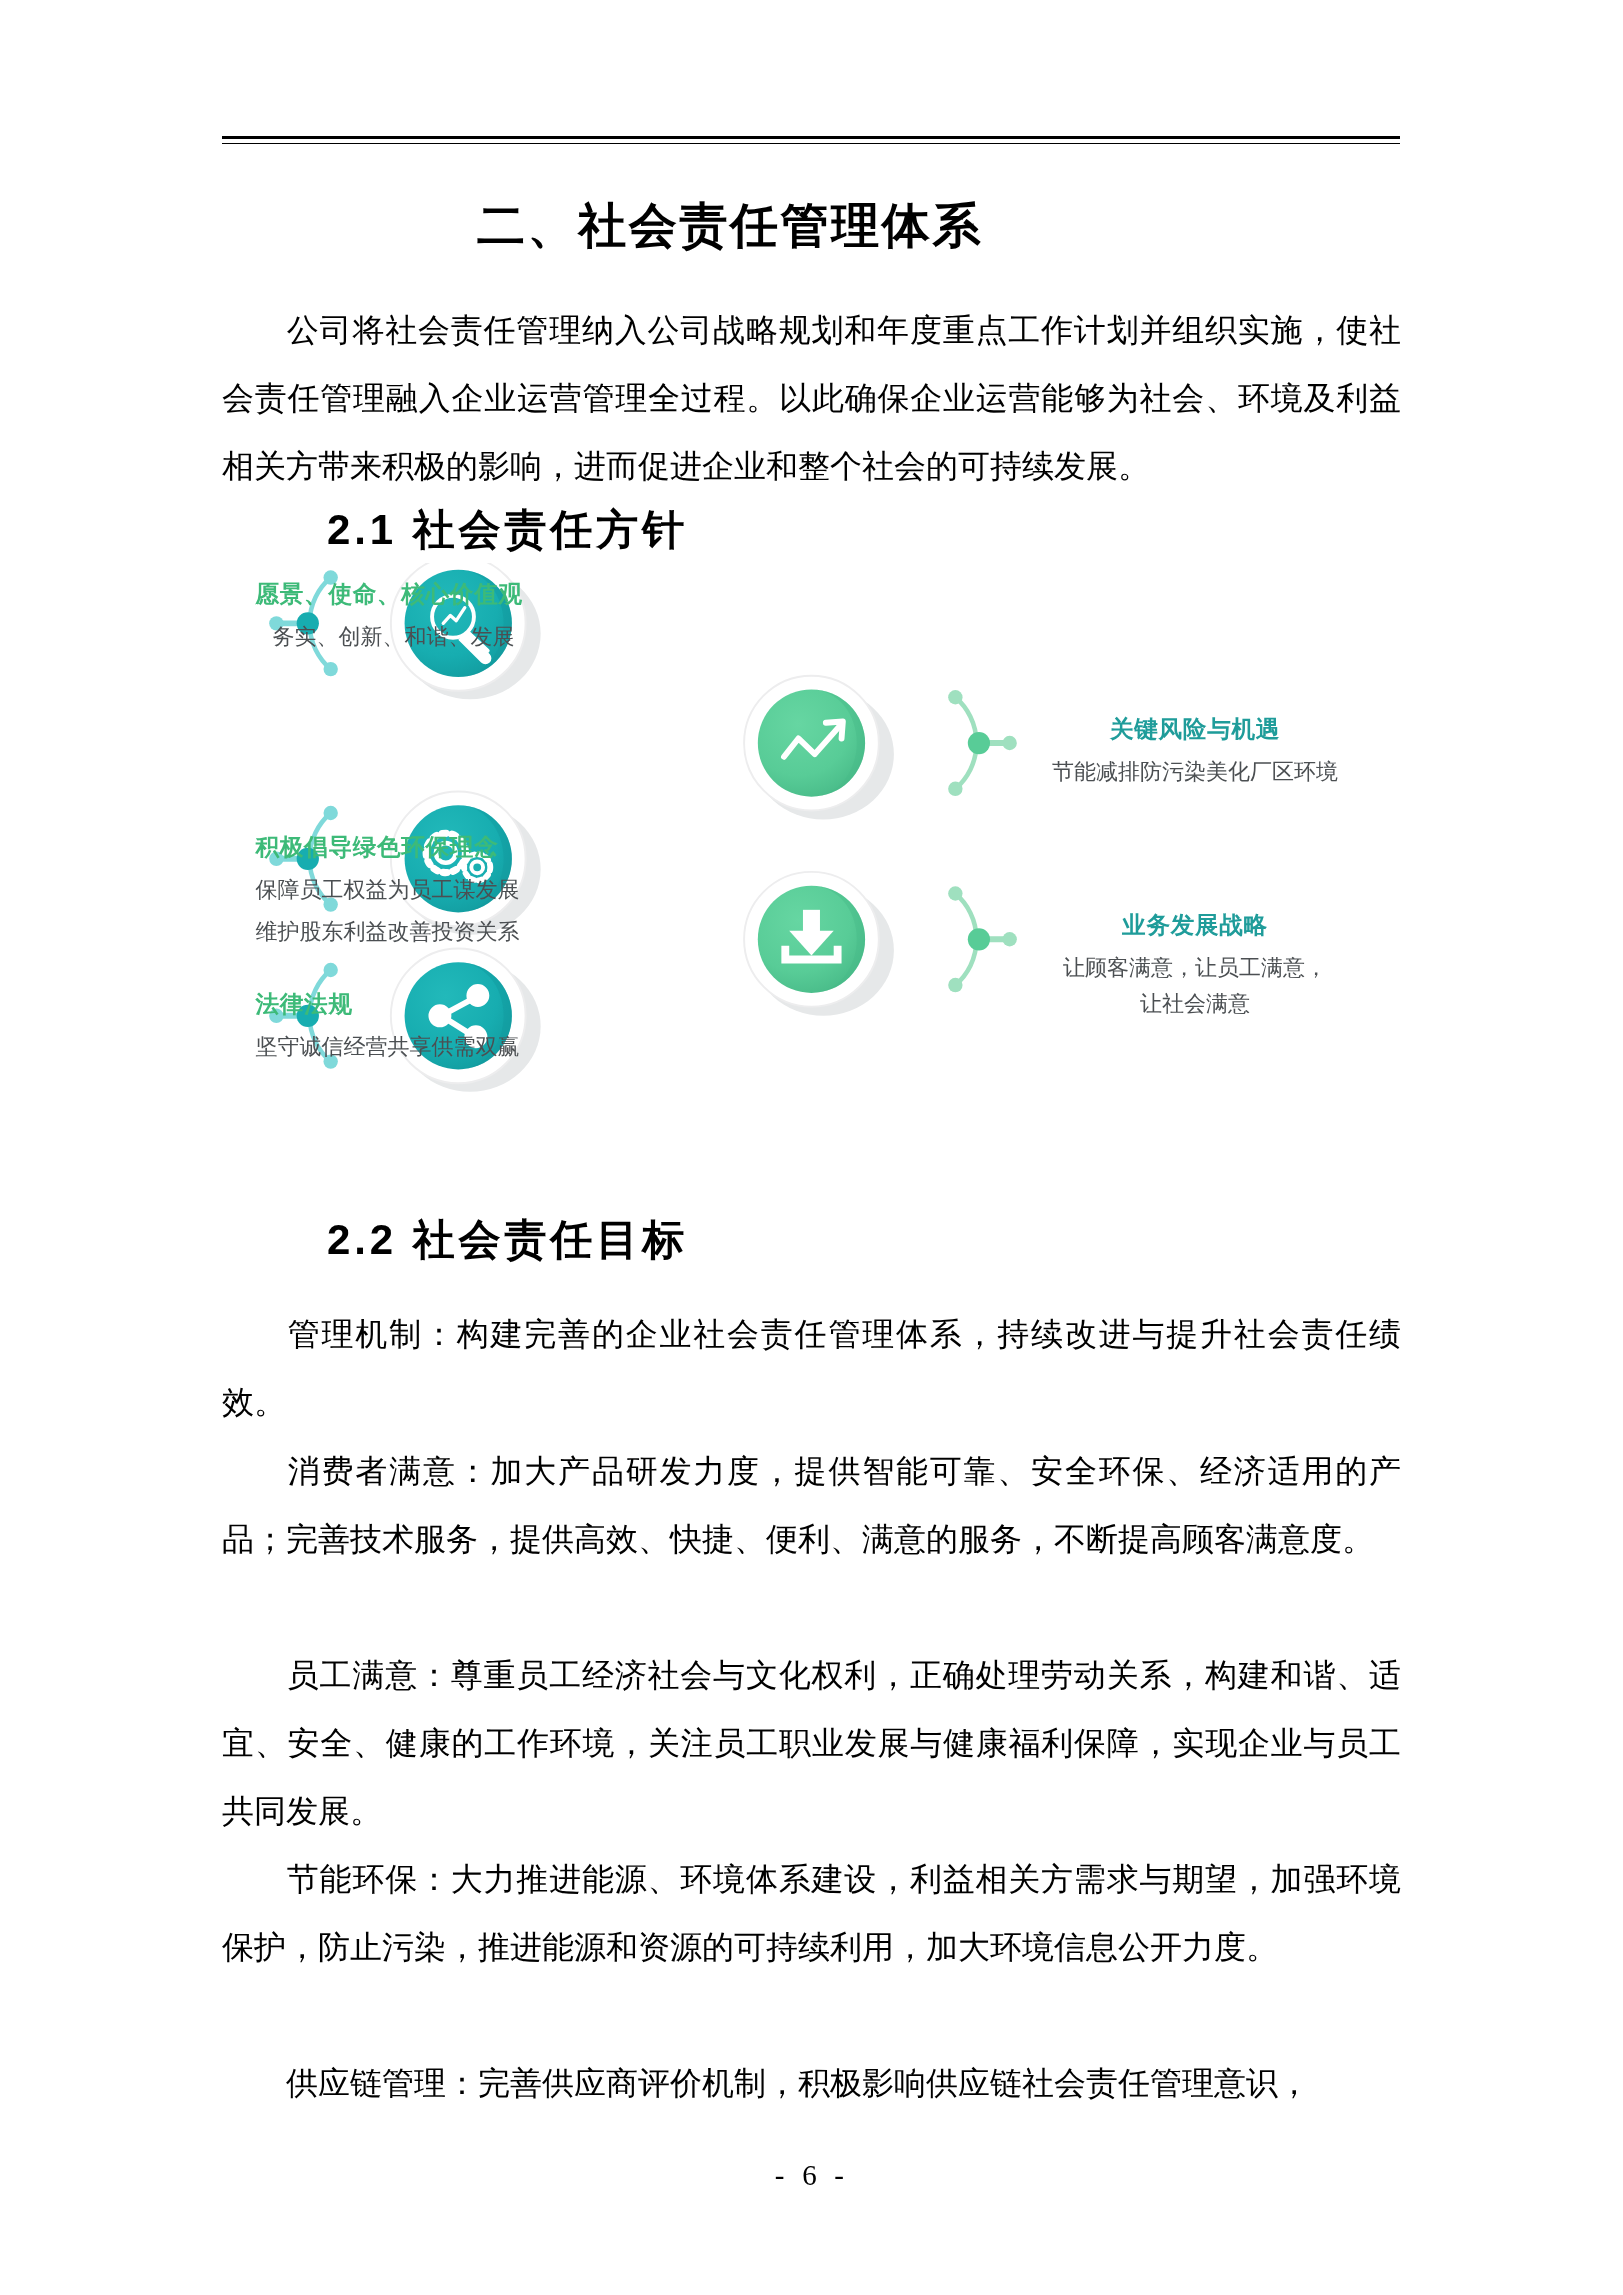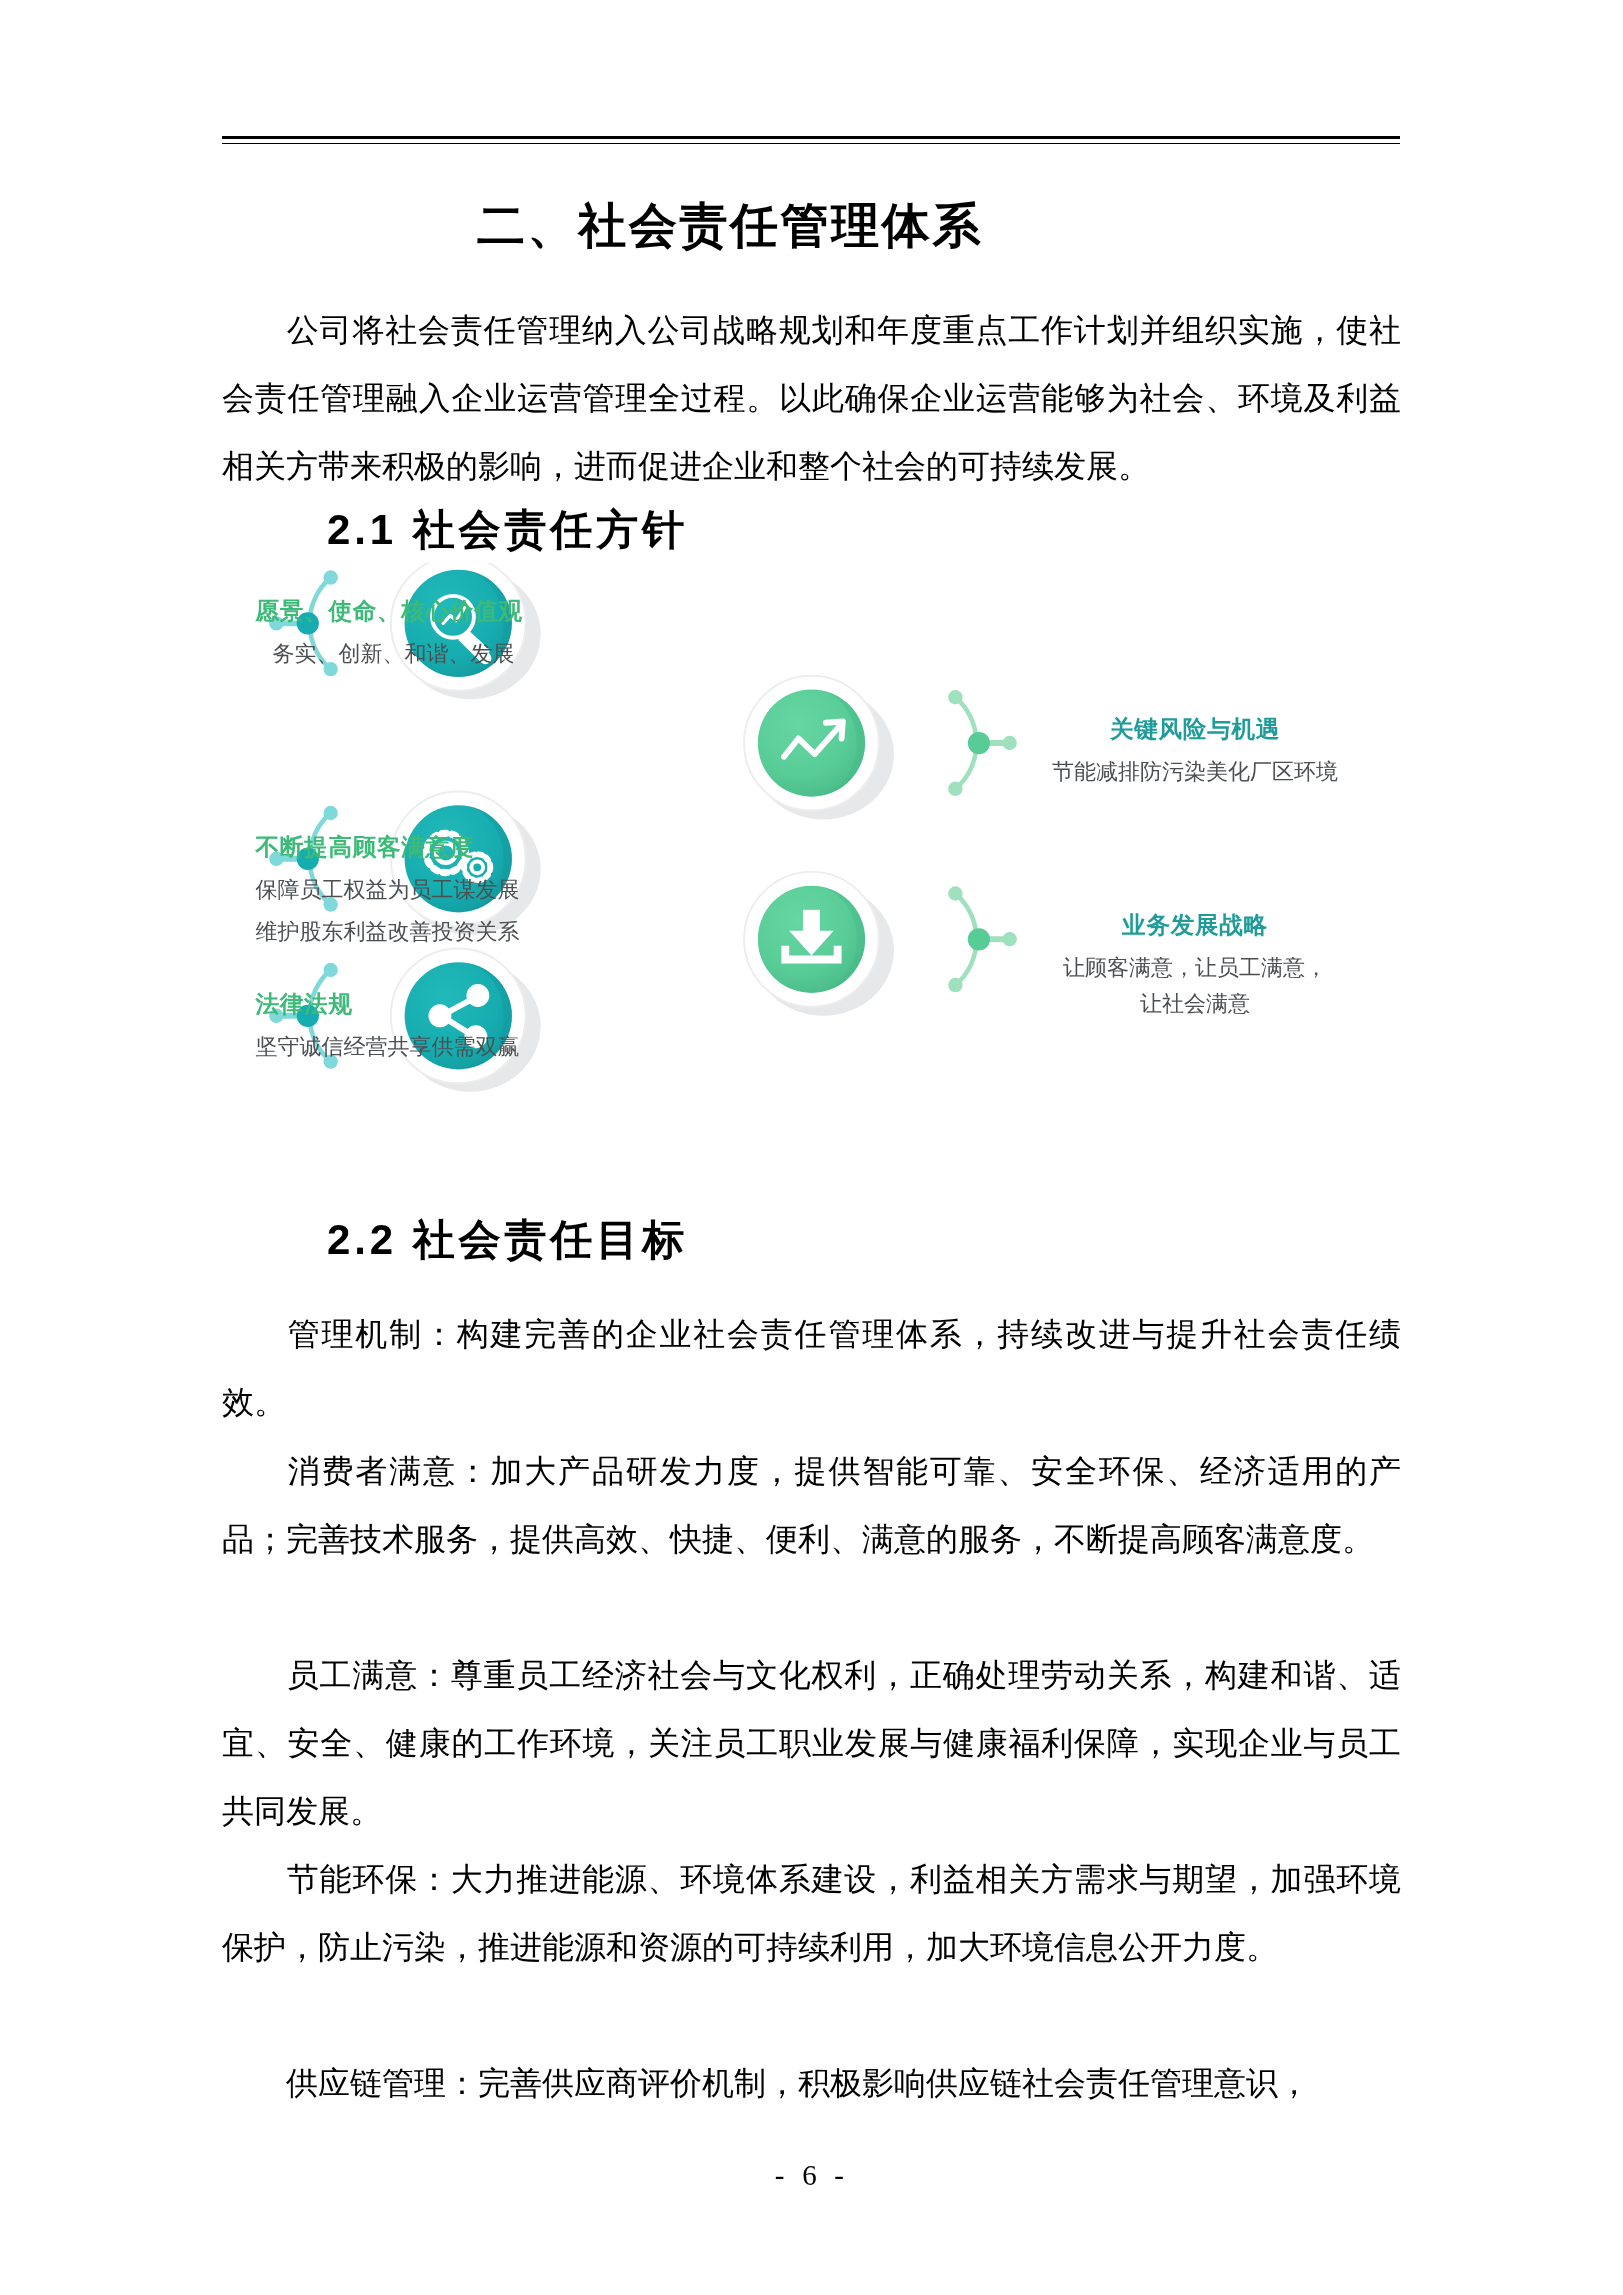--- a/index.html
+++ b/index.html
@@ -227,27 +227,27 @@
         <g stroke="#ffffff" stroke-width="9" stroke-linecap="round" fill="#ffffff">
           <line x1="274" y1="692" x2="326" y2="664"></line>
           <line x1="274" y1="692" x2="322" y2="722"></line>
           <circle cx="272" cy="692" r="13"></circle>
           <circle cx="330" cy="661" r="13"></circle>
           <circle cx="327" cy="724" r="13"></circle>
         </g>
       </g>
     </svg>
 
-    <div class="lbl left" style="left:-6.5px; top:31px;">
+    <div class="lbl left" style="left:-6.5px; top:14px;">
       <div class="title green">愿景、使命、核心价值观</div>
       <div class="sub" style="padding-left:17px;">务实、创新、和谐、发展</div>
     </div>
 
     <div class="lbl left" style="left:-6.5px; top:267px;">
-      <div class="title green">不断提高顾客满意度</div>
+      <div class="title green">积极倡导绿色环保理念</div>
       <div class="sub">保障员工权益为员工谋发展</div>
       <div class="sub" style="margin-top:9px;">维护股东利益改善投资关系</div>
     </div>
 
     <div class="lbl left" style="left:-6.5px; top:424px;">
       <div class="title green">法律法规</div>
       <div class="sub">坚守诚信经营共享供需双赢</div>
     </div>
 
     <div class="lbl right" style="left:763px; top:149px; width:340px;">

